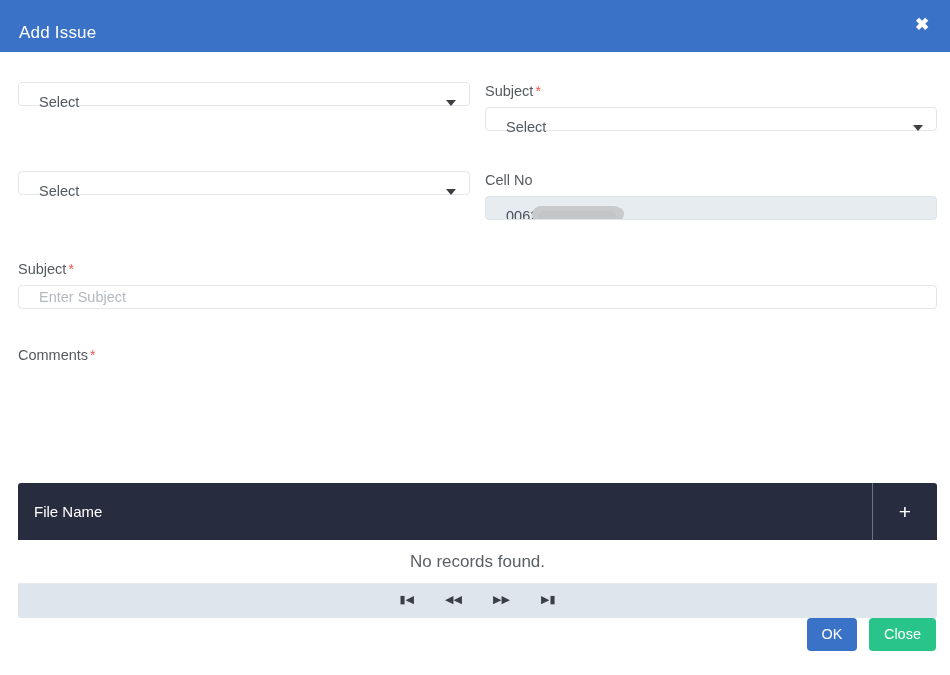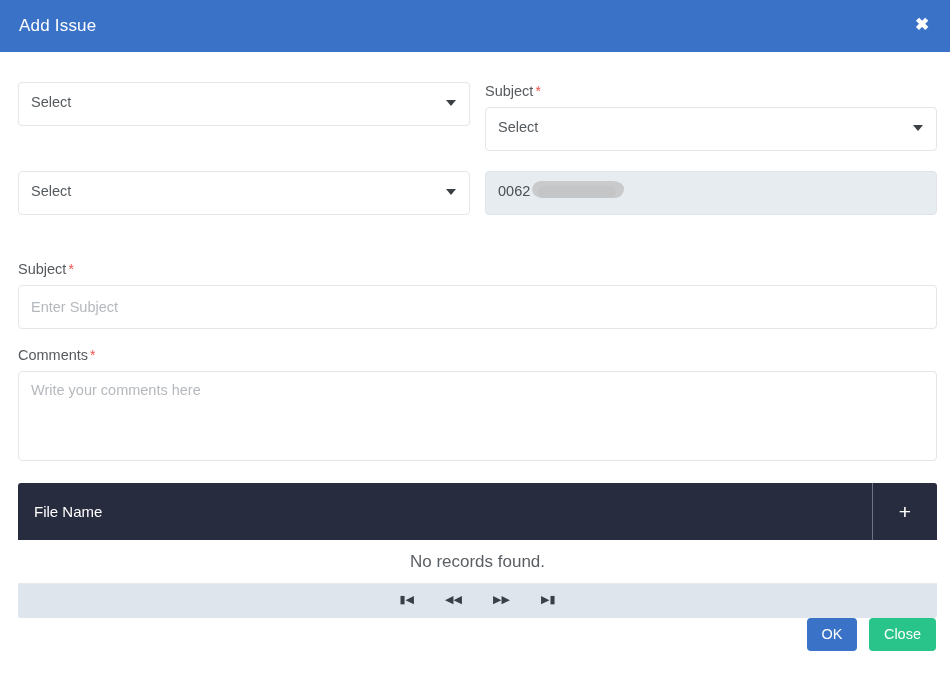--- a/index.html
+++ b/index.html
@@ -20,21 +20,21 @@
     position: absolute;
     left: 0; top: 0;
     width: 950px;
     height: 52px;
     background: #3a72c8;
     box-sizing: border-box;
   }
   .modal-title {
     position: absolute;
     left: 19px;
-    top: 16px;
+    top: 23px;
     font-size: 17px;
     color: #ffffff;
     letter-spacing: .2px;
   }
   .close-icon {
     position: absolute;
     right: 16px;
     top: 13px;
     width: 24px;
     height: 24px;
@@ -68,27 +68,27 @@
   }
   .req {
     color: #f0544c;
     font-size: 14px;
     margin-left: 2px;
   }
 
   .control {
     box-sizing: border-box;
     width: 100%;
-    height: 44px;
+    height: 24px;
     border: 1px solid #e3e6ea;
     border-radius: 4px;
     background: #ffffff;
     font-size: 14.5px;
     color: #555a5e;
-    padding: 0 12px;
+    padding: 0 20px;
     line-height: 38px;
     position: relative;
     font-family: "Liberation Sans", sans-serif;
   }
   .select-control { cursor: pointer; }
   .select-arrow {
     position: absolute;
     right: 13px;
     top: 17px;
     width: 0; height: 0;
@@ -259,38 +259,40 @@
   </div>
 
   <div class="field-group col-left" style="top:119px;">
     <div class="control select-control">
       <span>Select</span>
       <span class="select-arrow"></span>
     </div>
   </div>
 
   <div class="field-group col-right" style="top:119px;">
+    <label class="field-label">
+      <span>Cell No</span>
+    </label>
     <div class="control disabled">
       <span>0062</span>
       <span class="redact"></span>
     </div>
   </div>
 
   <div class="field-group col-full" style="top:208px;">
     <label class="field-label">
       <span>Subject</span><span class="req">*</span>
     </label>
     <input class="control" type="text" placeholder="Enter Subject" style="">
   </div>
 
   <div class="field-group col-full" style="top:294px;">
     <label class="field-label">
       <span>Comments</span><span class="req">*</span>
     </label>
-    <textarea class="control" placeholder="Write your comments here" style=""></textarea>
   </div>
 
   <div class="file-table" style="top:431px;">
     <div class="table-head">
       <div class="table-head-label">File Name</div>
       <div class="col-divider"></div>
       <div class="add-icon">+</div>
     </div>
     <div class="table-empty">No records found.</div>
     <div class="table-pager">

